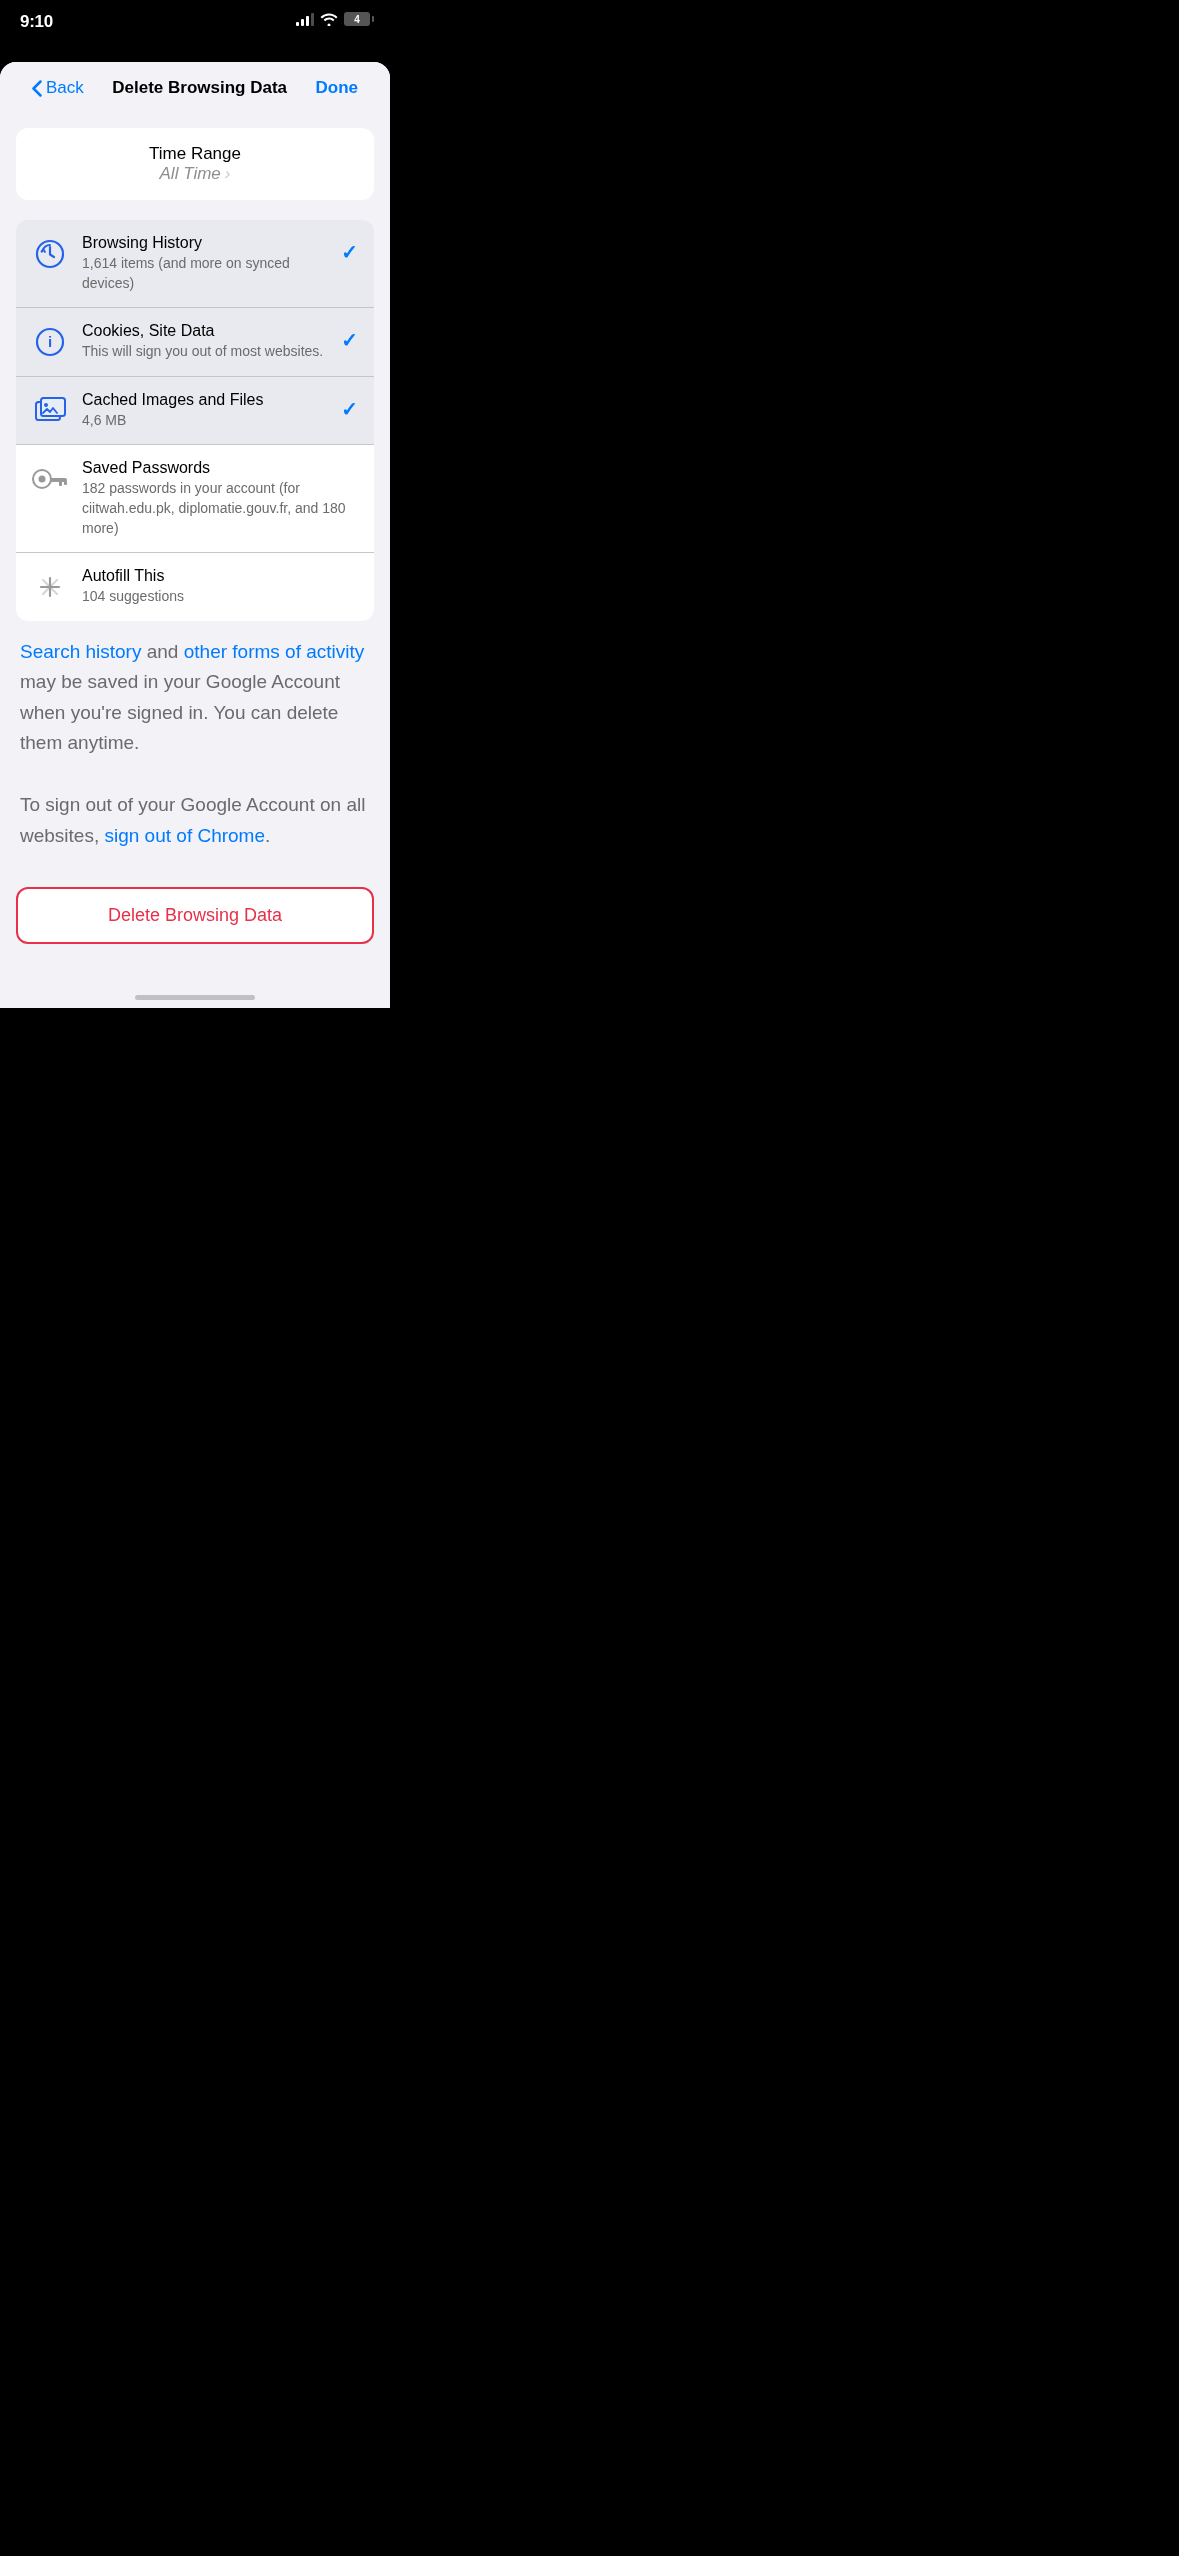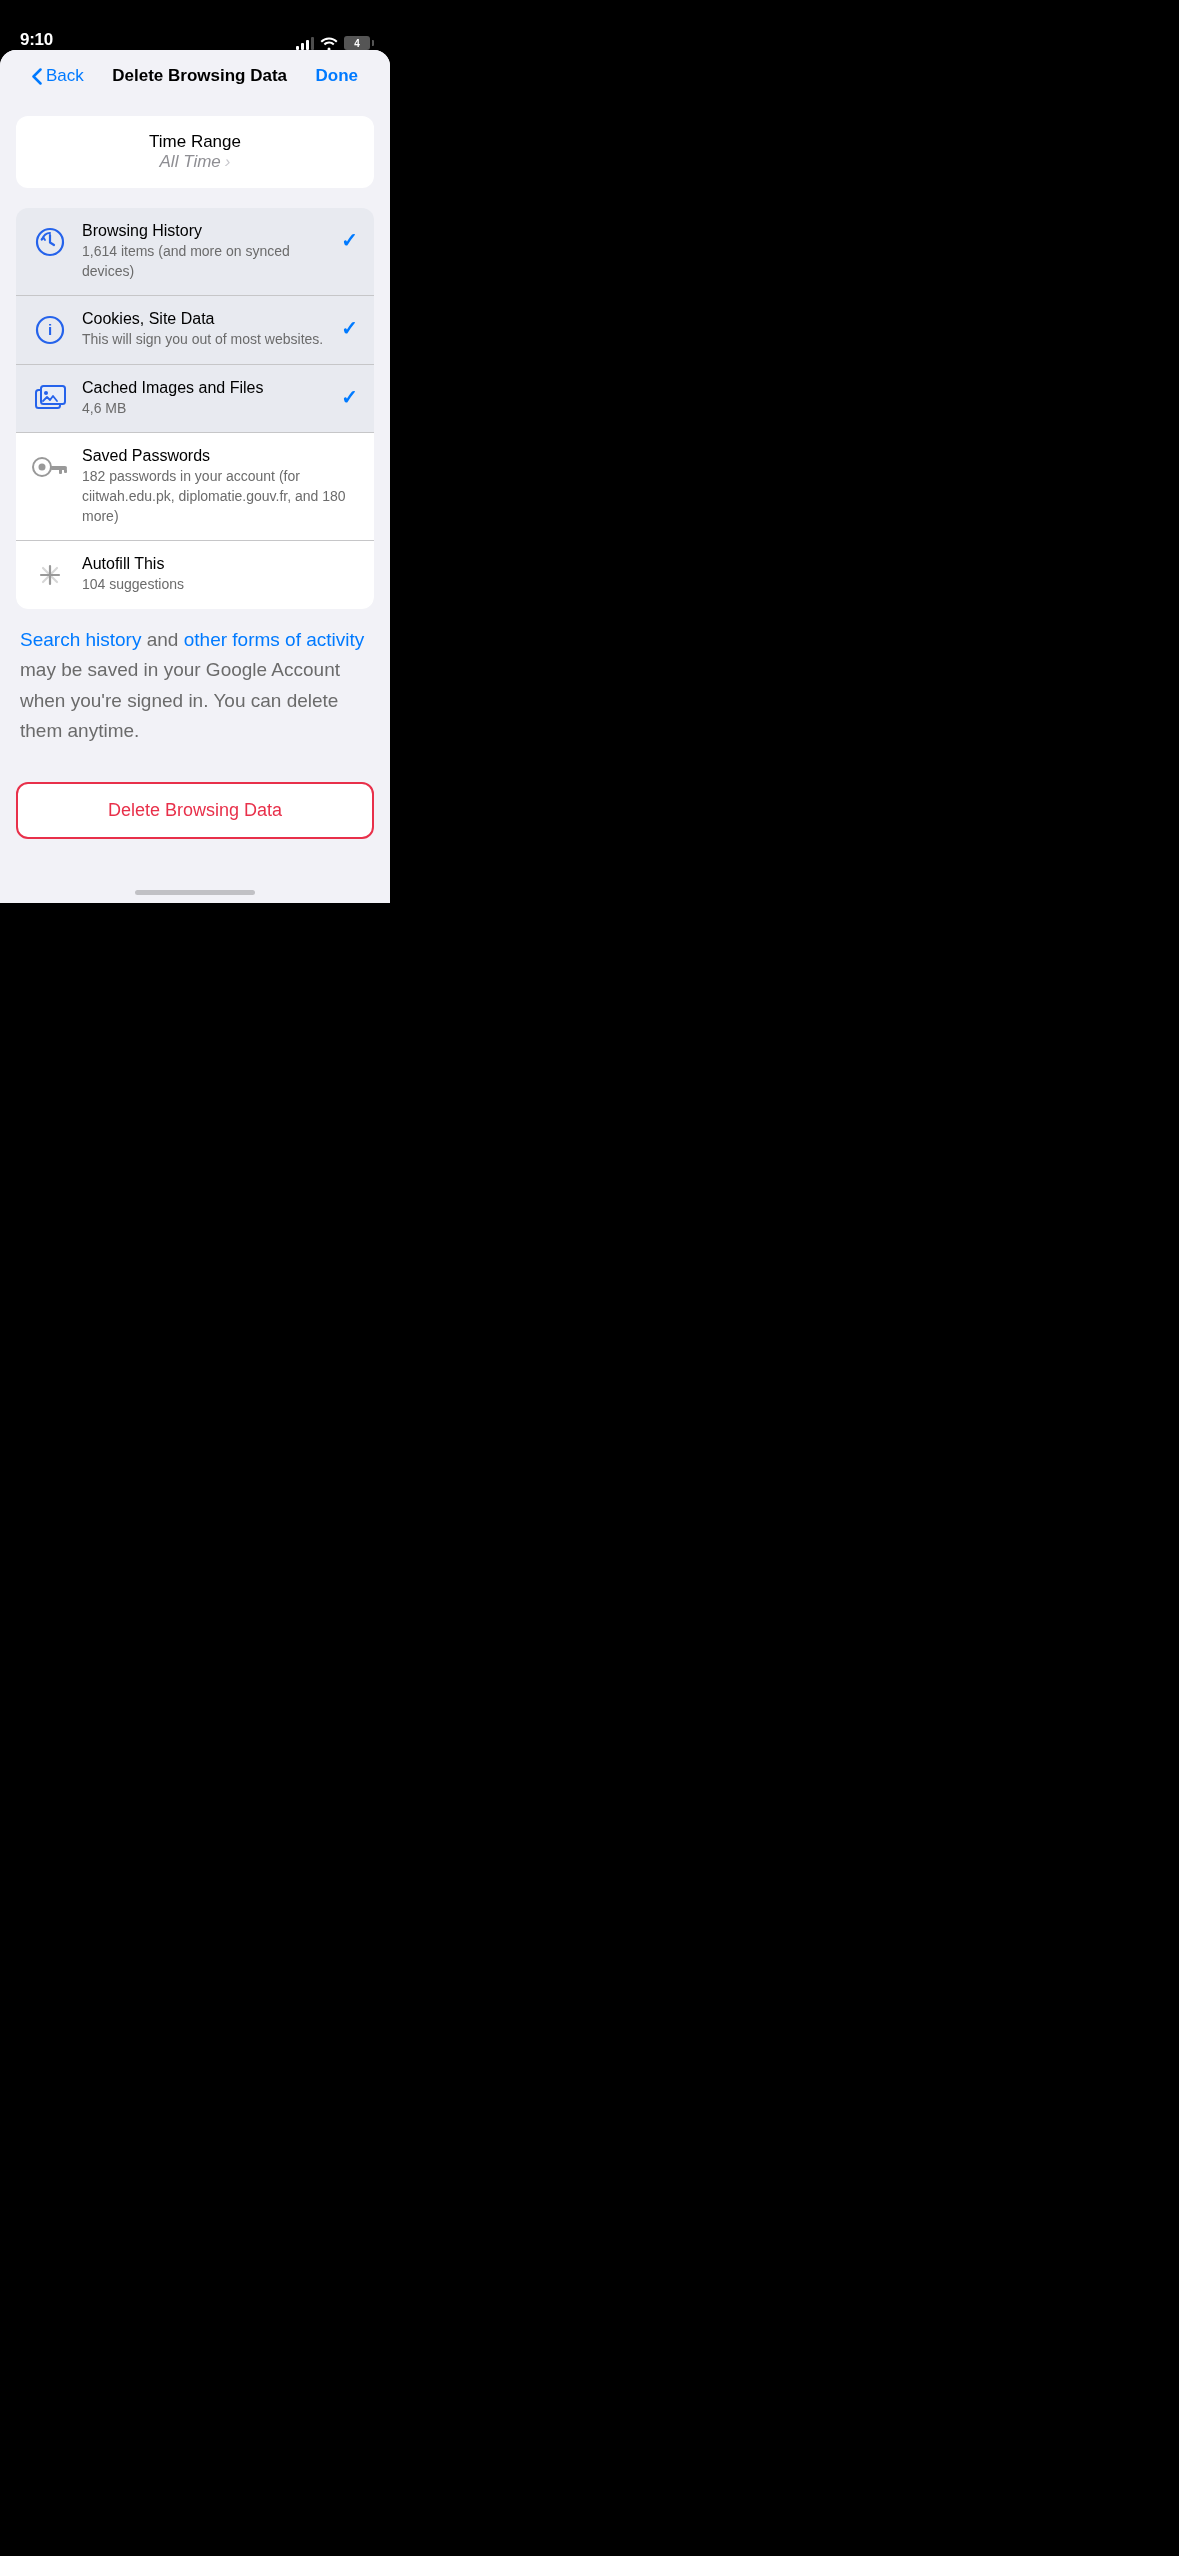--- a/index.html
+++ b/index.html
@@ -10,23 +10,23 @@
       width: 390px;
       min-height: 844px;
       font-family: -apple-system, BlinkMacSystemFont, 'SF Pro Text', 'Helvetica Neue', sans-serif;
       display: flex;
       flex-direction: column;
       overflow: hidden;
     }
 
     .status-bar {
       background: #000;
-      height: 50px;
-      display: flex;
-      align-items: flex-end;
+      height: 62px;
+      display: flex;
+      align-items: flex-start;
       justify-content: space-between;
       padding: 12px 20px 0;
       flex-shrink: 0;
     }
 
     .status-time {
       color: #fff;
       font-size: 17px;
       font-weight: 600;
       letter-spacing: -0.3px;
@@ -406,20 +406,23 @@
         <div class="item-subtitle">104 suggestions</div>
       </div>
     </div>
 
   </div>
 
   <div class="info-text">
     <a href="#">Search history</a> and <a href="#">other forms of activity</a> may be saved in your Google Account when you're signed in. You can delete them anytime.
   </div>
 
+  <div class="info-text">
+    To sign out of your Google Account on all websites, <a href="#">sign out of Chrome</a>.
+  </div>
 
   <div class="delete-btn-container">
     <button class="delete-btn">Delete Browsing Data</button>
   </div>
 
   <div class="home-indicator">
     <div class="home-bar"></div>
   </div>
 
 </div>

